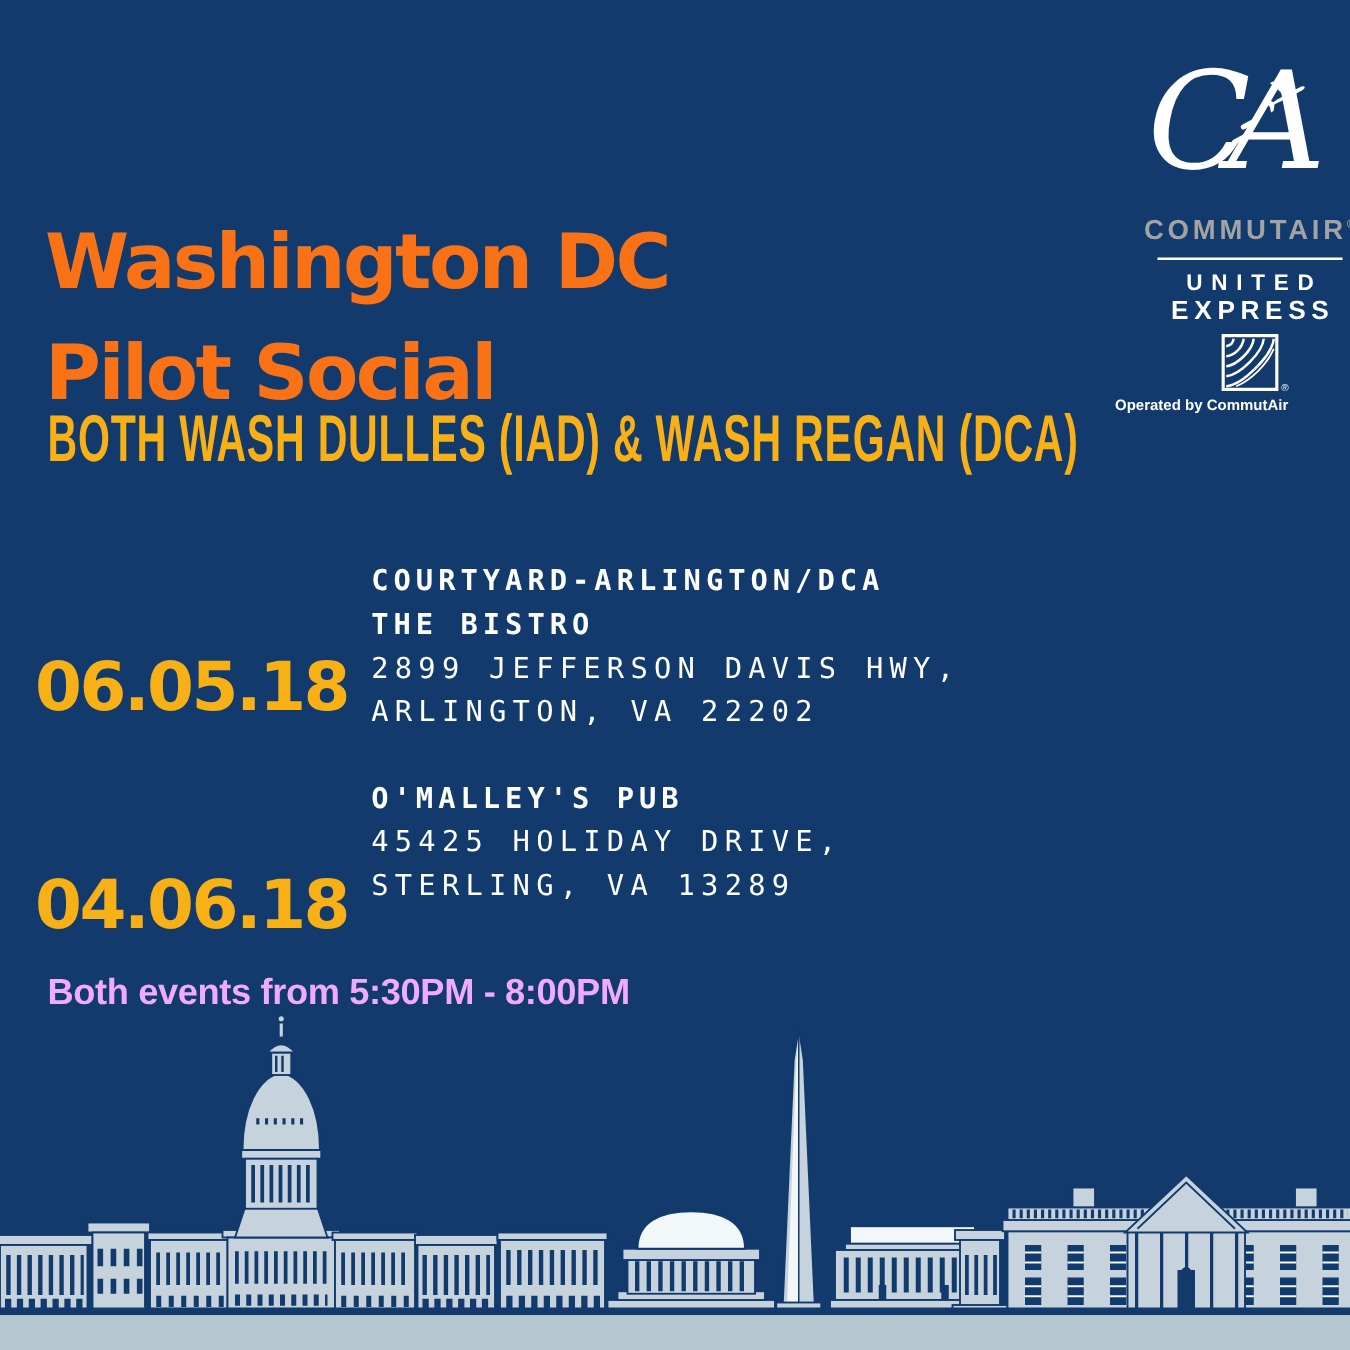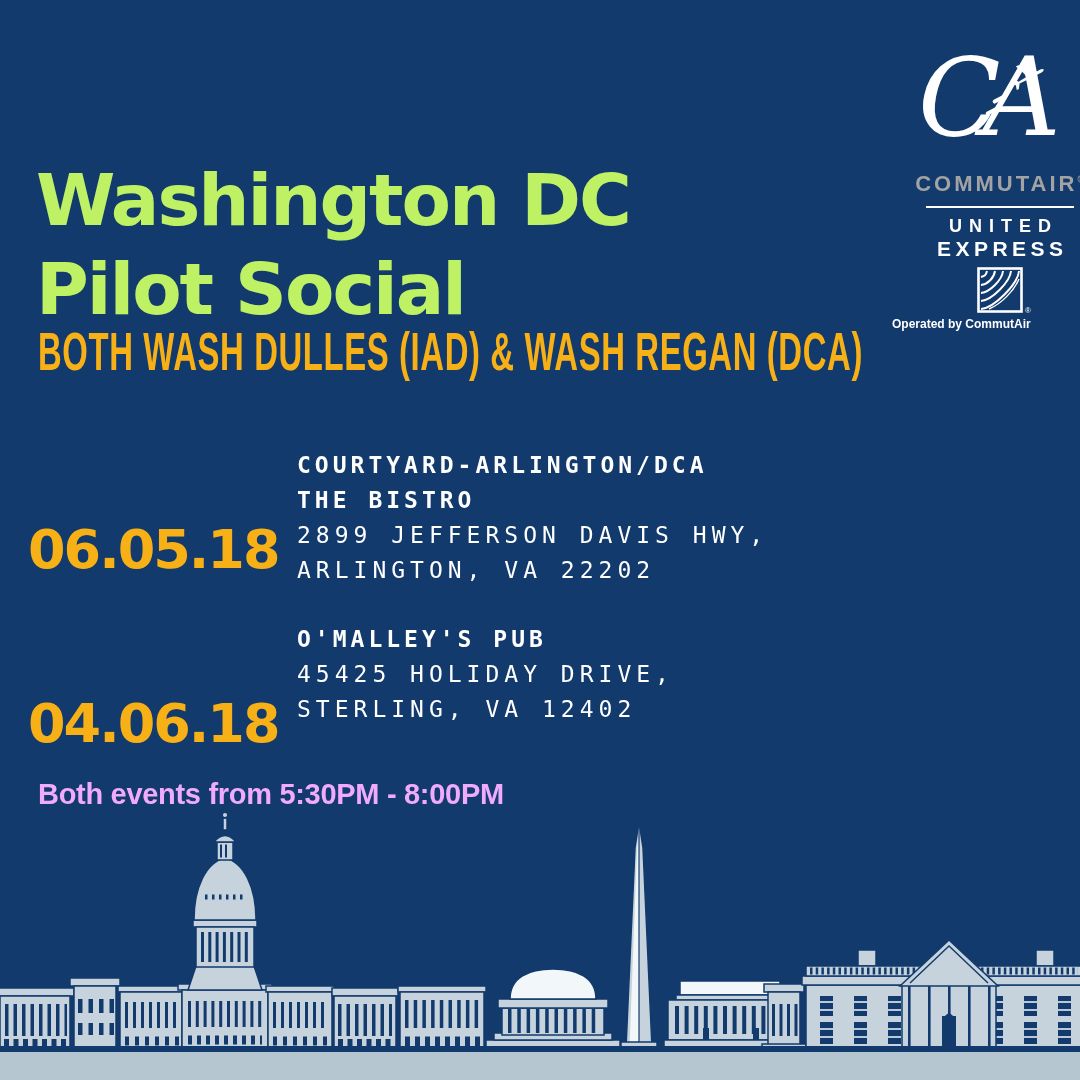--- a/index.html
+++ b/index.html
@@ -25,23 +25,23 @@
   .united{display:flex;justify-content:center;align-items:center;gap:7px;flex-direction:column;}
   .united-text{text-align:center;color:#fff;font-weight:bold;}
   .united-l1{font-size:18px;letter-spacing:7px;line-height:21px;margin-right:-7px;}
   .united-l2{font-size:21px;letter-spacing:4.5px;line-height:23px;margin-right:-4.5px;}
   .globe{position:relative;width:46px;height:46px;}
   .u-reg{position:absolute;right:-8px;bottom:-2px;color:#fff;font-size:8px;}
   .operated{color:#fff;font-weight:bold;font-size:12px;text-align:left;
       margin-top:4px;padding-right:2px;}
 
   
-  .title{position:absolute;left:36px;top:108px;color:#bef264;
+  .title{position:absolute;left:36px;top:124px;color:#f97316;
       font-family:"DejaVu Sans",sans-serif;font-weight:bold;
-      font-size:72px;line-height:89px;letter-spacing:-2px;white-space:nowrap;}
+      font-size:61px;line-height:89px;letter-spacing:-2px;white-space:nowrap;}
   .subtitle{position:absolute;left:38px;top:324px;color:#F8B017;
       font-weight:bold;font-size:53px;line-height:56px;letter-spacing:1px;
       transform:scaleX(0.62);transform-origin:left top;white-space:nowrap;}
 
   
   .event-date{position:absolute;left:28px;color:#F8B017;
       font-family:"DejaVu Sans",sans-serif;font-weight:bold;
       font-size:54px;letter-spacing:-2px;white-space:nowrap;}
   .d1{top:518px}
   .d2{top:692px}
@@ -114,21 +114,21 @@
       <div class="vline vlight">2899 JEFFERSON DAVIS HWY,</div>
       <div class="vline vlight">ARLINGTON, VA 22202</div>
     </div>
   </section>
 
   <section>
     <div class="event-date d2">04.06.18</div>
     <div class="venue v2">
       <div class="vline vbold">O'MALLEY'S PUB</div>
       <div class="vline vlight">45425 HOLIDAY DRIVE,</div>
-      <div class="vline vlight">STERLING, VA 12402</div>
+      <div class="vline vlight">STERLING, VA 13289</div>
     </div>
   </section>
 
   <div class="note">Both events from 5:30PM - 8:00PM</div>
 
   <svg class="skyline" viewBox="0 0 1080 280">
 
     <rect class="sb" x="-6" y="188" width="80" height="8"></rect>
     <rect class="sb" x="0" y="196" width="70" height="52"></rect>
     <line class="cl" x1="5" y1="220" x2="67" y2="220" stroke-width="32" stroke-dasharray="3.5 5"></line>

